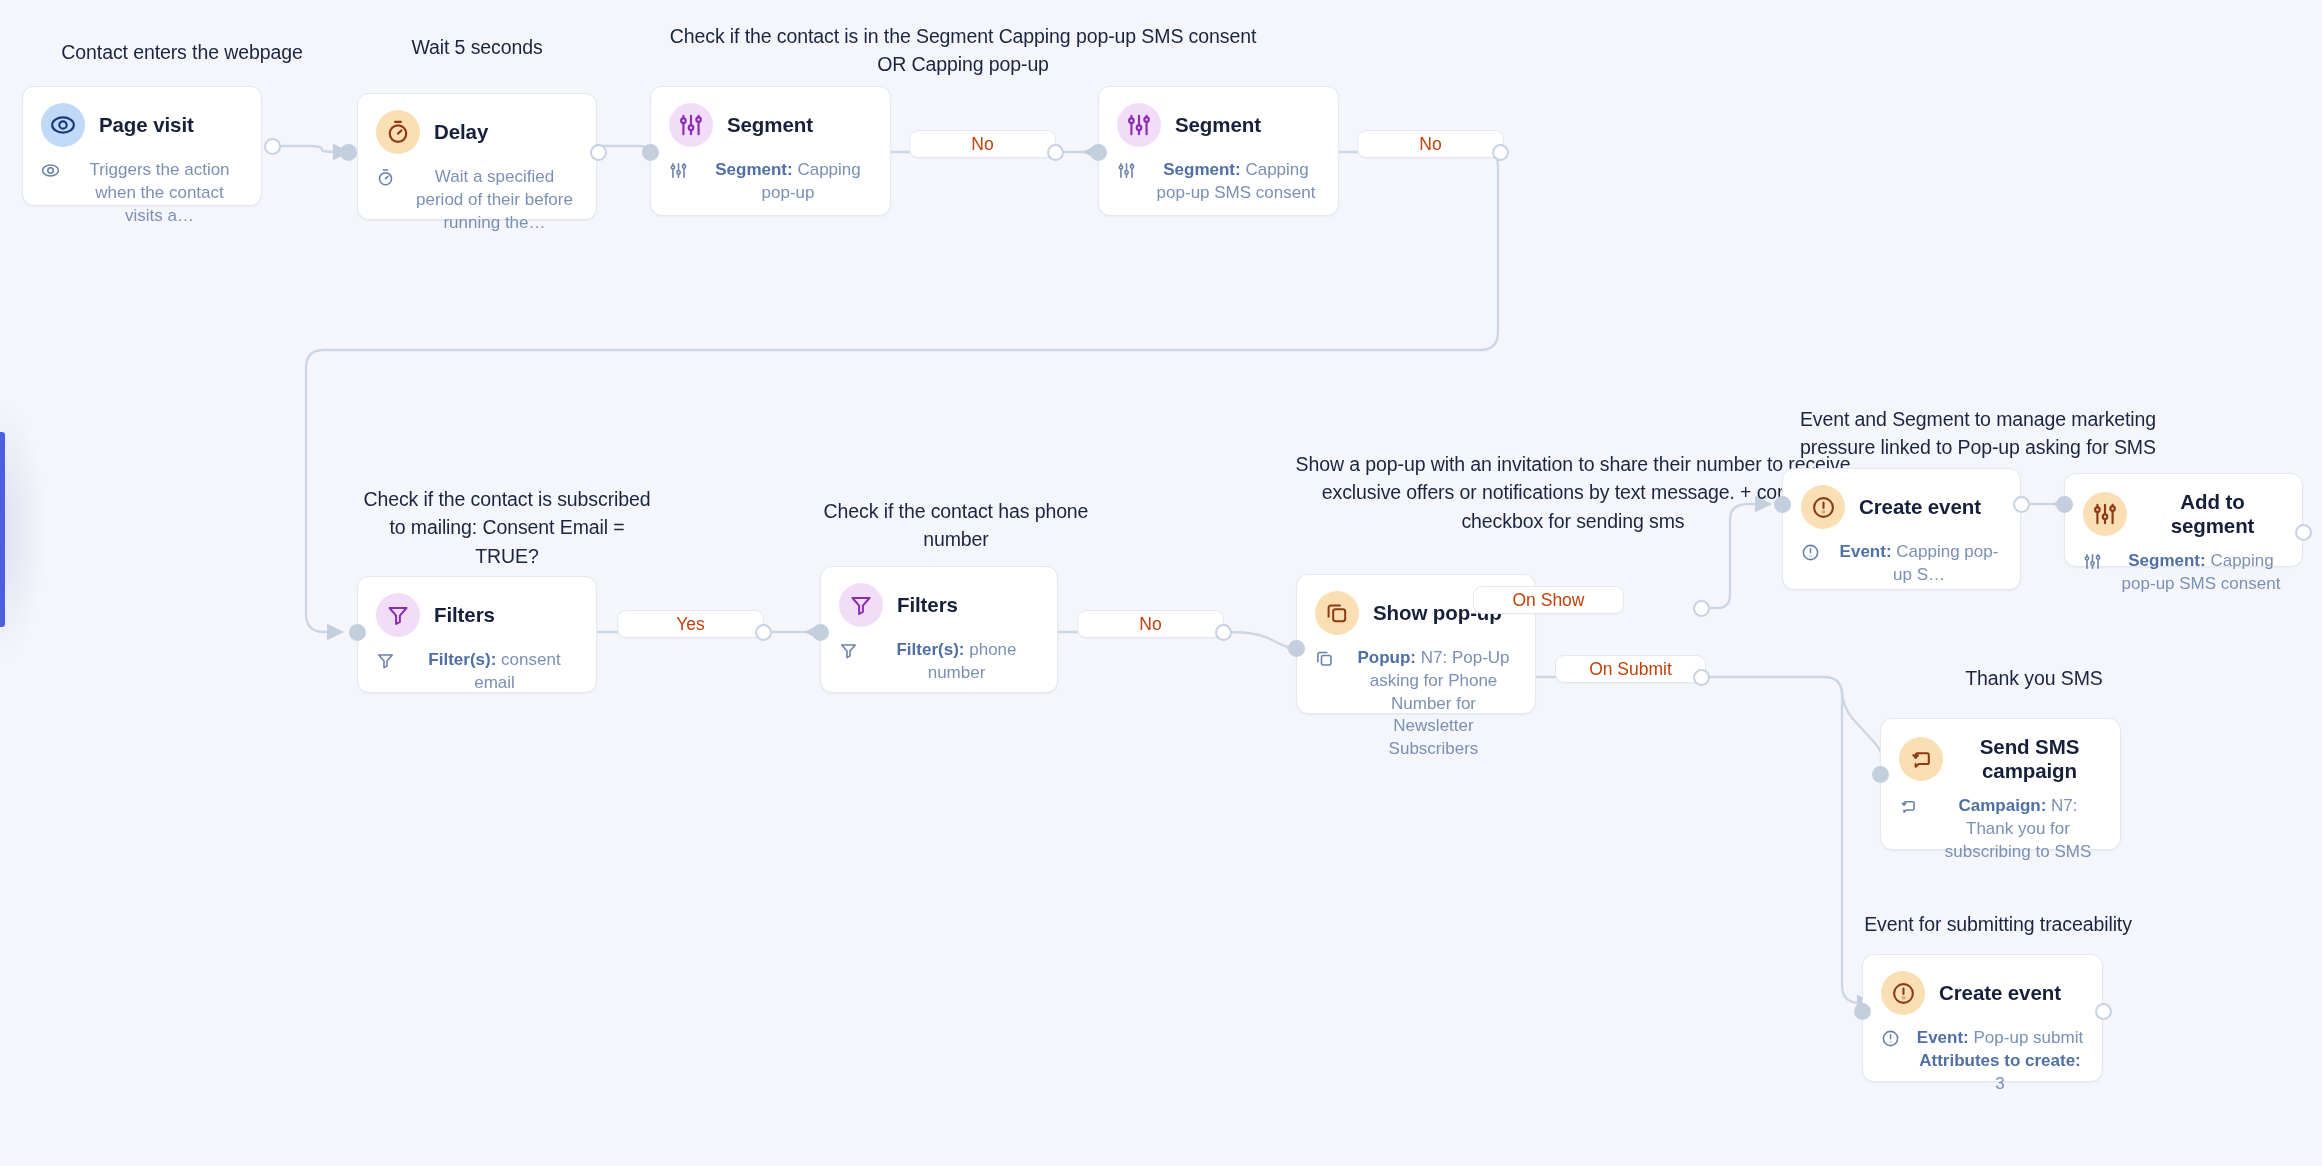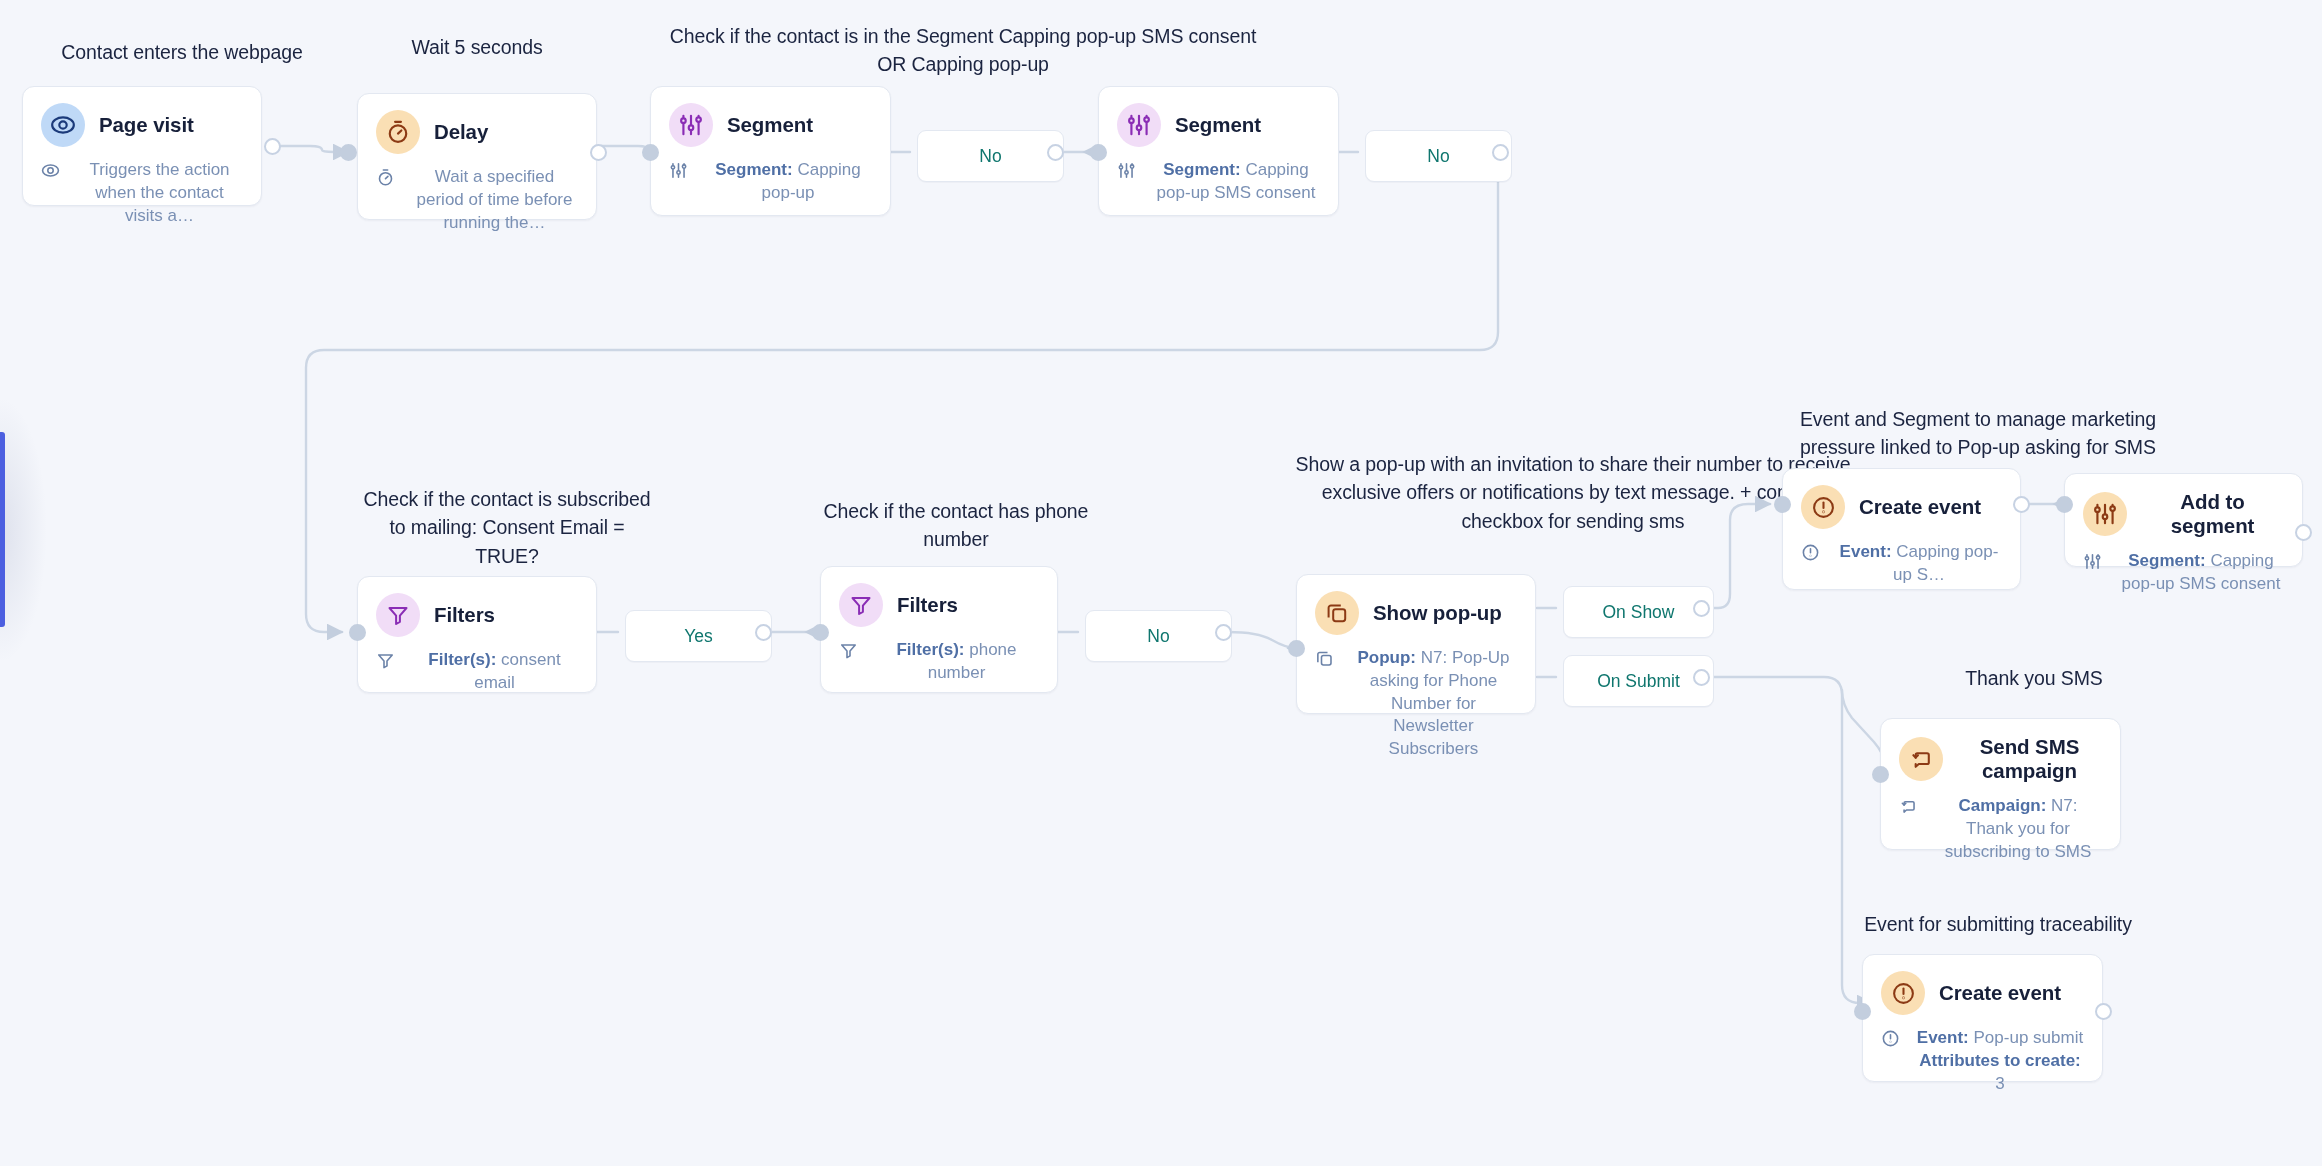--- a/index.html
+++ b/index.html
@@ -102,28 +102,27 @@
   }
   .node-desc b { color: #4f6fa5; font-weight: 700; }
   .node-desc .txt { color: #7a90b4; }
 
   
   .pill {
     position: absolute;
     background: #ffffff;
     border: 1px solid #e3e8f1;
     border-radius: 9px;
-    height: 52px;
+    height: 28px;
     display: flex;
     align-items: center;
     justify-content: center;
     font-size: 17.5px;
-    color: #0f766e;
+    color: #c2410c;
     box-shadow: 0 1px 1px rgba(30,40,70,.03);
-    margin-left: 8px;
   }
 
   
   .caption {
     position: absolute;
     font-size: 19.5px;
     line-height: 1.46;
     color: #1b2440;
     letter-spacing: -.1px;
   }
@@ -237,21 +236,21 @@
       <div class="node-title">Delay</div>
     </div>
     <div class="node-desc">
       <span class="d-icon">
         <svg width="19" height="19" viewBox="0 0 24 24" fill="none" stroke="#6b82a8" stroke-width="2" stroke-linecap="round">
           <circle cx="12" cy="13.5" r="7.6"></circle>
           <path d="M9.3 2.6 h5.4"></path>
           <path d="M12 13.5 L15.1 10.6"></path>
         </svg>
       </span>
-      <span class="txt">Wait a specified period of time before running the…</span>
+      <span class="txt">Wait a specified period of their before running the…</span>
     </div>
   </div>
   <div class="port filled" style="left:340px; top:144px;"></div>
   <div class="port" style="left:590px; top:144px;"></div>
 
   <div class="node" id="n-segment-1" style="left:650px; top:86px; width:241px; height:130px;">
     <div class="node-head">
       <div class="node-icon ic-purple">
         <svg width="26" height="26" viewBox="0 0 24 24" fill="none" stroke="#8a2db5" stroke-width="2" stroke-linecap="round">
           <path d="M5 3.5 v17 M12 3.5 v17 M19 3.5 v17"></path>
@@ -382,21 +381,21 @@
           <rect x="8.2" y="8.2" width="12" height="12" rx="2.4"></rect>
           <path d="M15.8 4.4 H6 A2.4 2.4 0 0 0 3.6 6.8 v9.8"></path>
         </svg>
       </span>
       <span><b>Popup:</b>
         <span class="txt">N7: Pop-Up asking for Phone Number for Newsletter Subscribers</span></span>
     </div>
   </div>
   <div class="port filled" style="left:1288px; top:640px;"></div>
 
-  <div class="pill" style="left:1555px; top:586px; width:151px;">
+  <div class="pill" style="left:1473px; top:586px; width:151px;">
     <span>On Show</span>
   </div>
   <div class="port" style="left:1693px; top:600px;"></div>
 
   <div class="pill" style="left:1555px; top:655px; width:151px;">
     <span>On Submit</span>
   </div>
   <div class="port" style="left:1693px; top:669px;"></div>
 
   <div class="node" id="n-create-event-capping" style="left:1782px; top:468px; width:239px; height:122px;">

